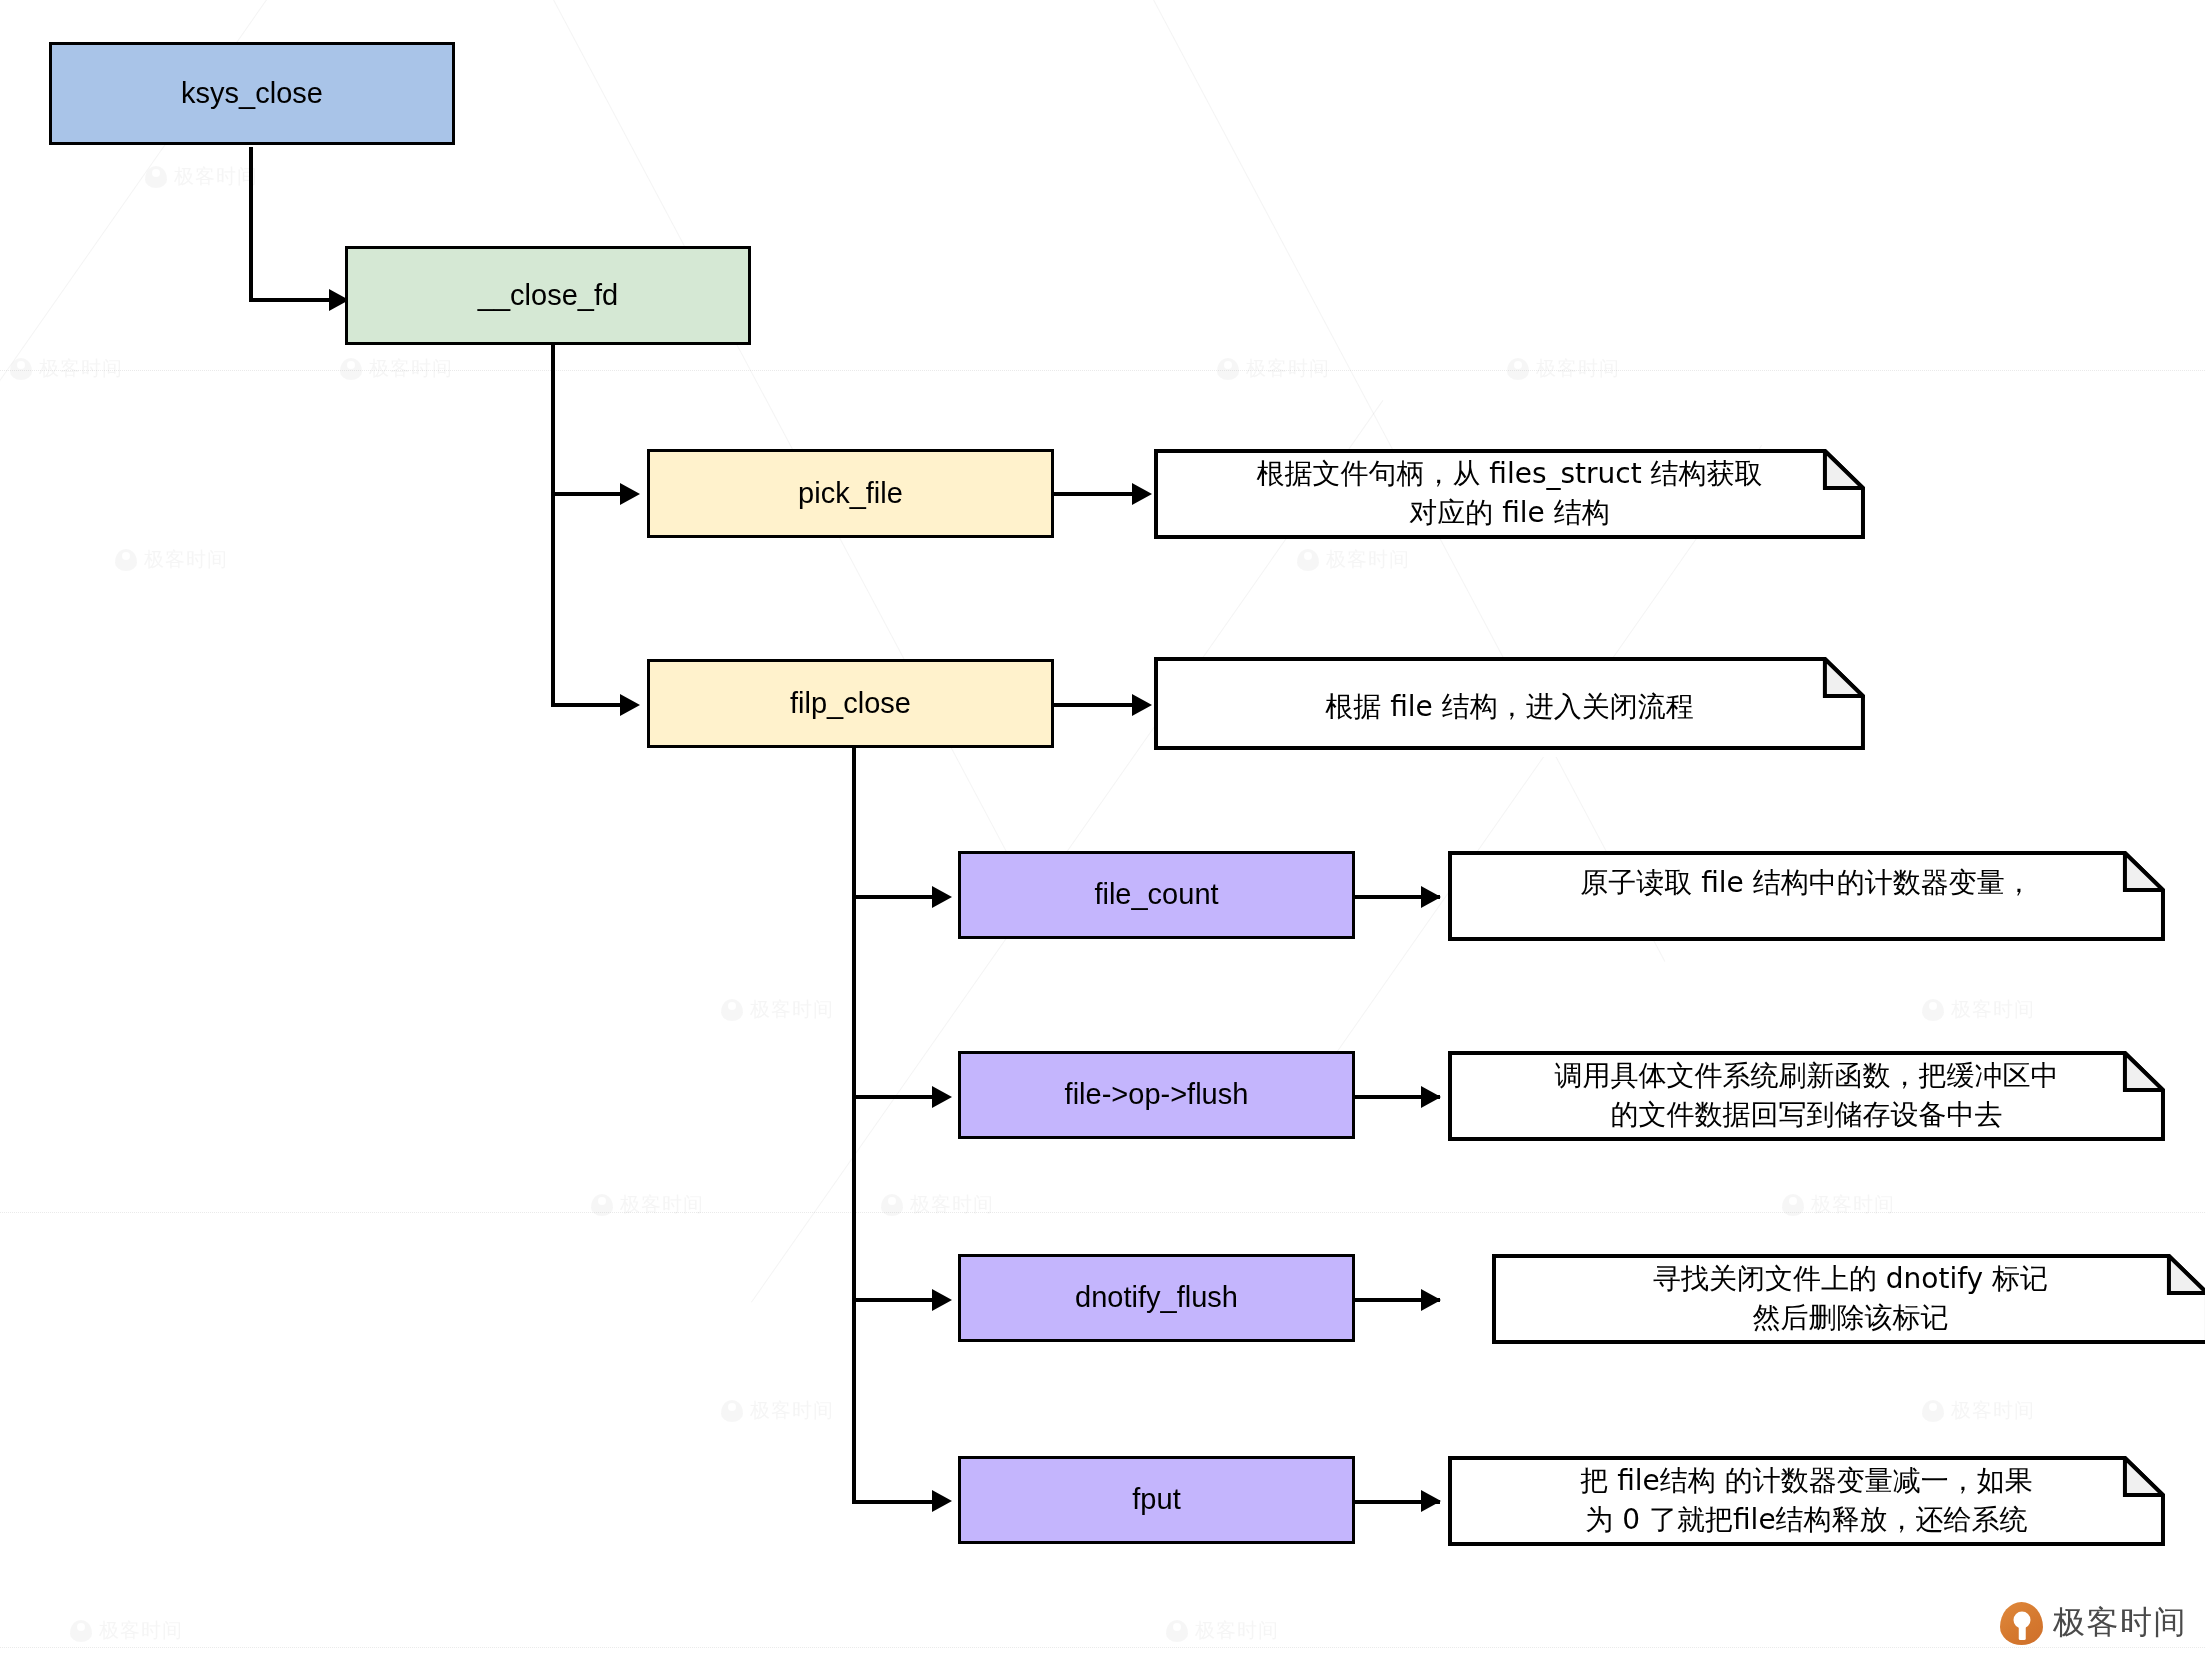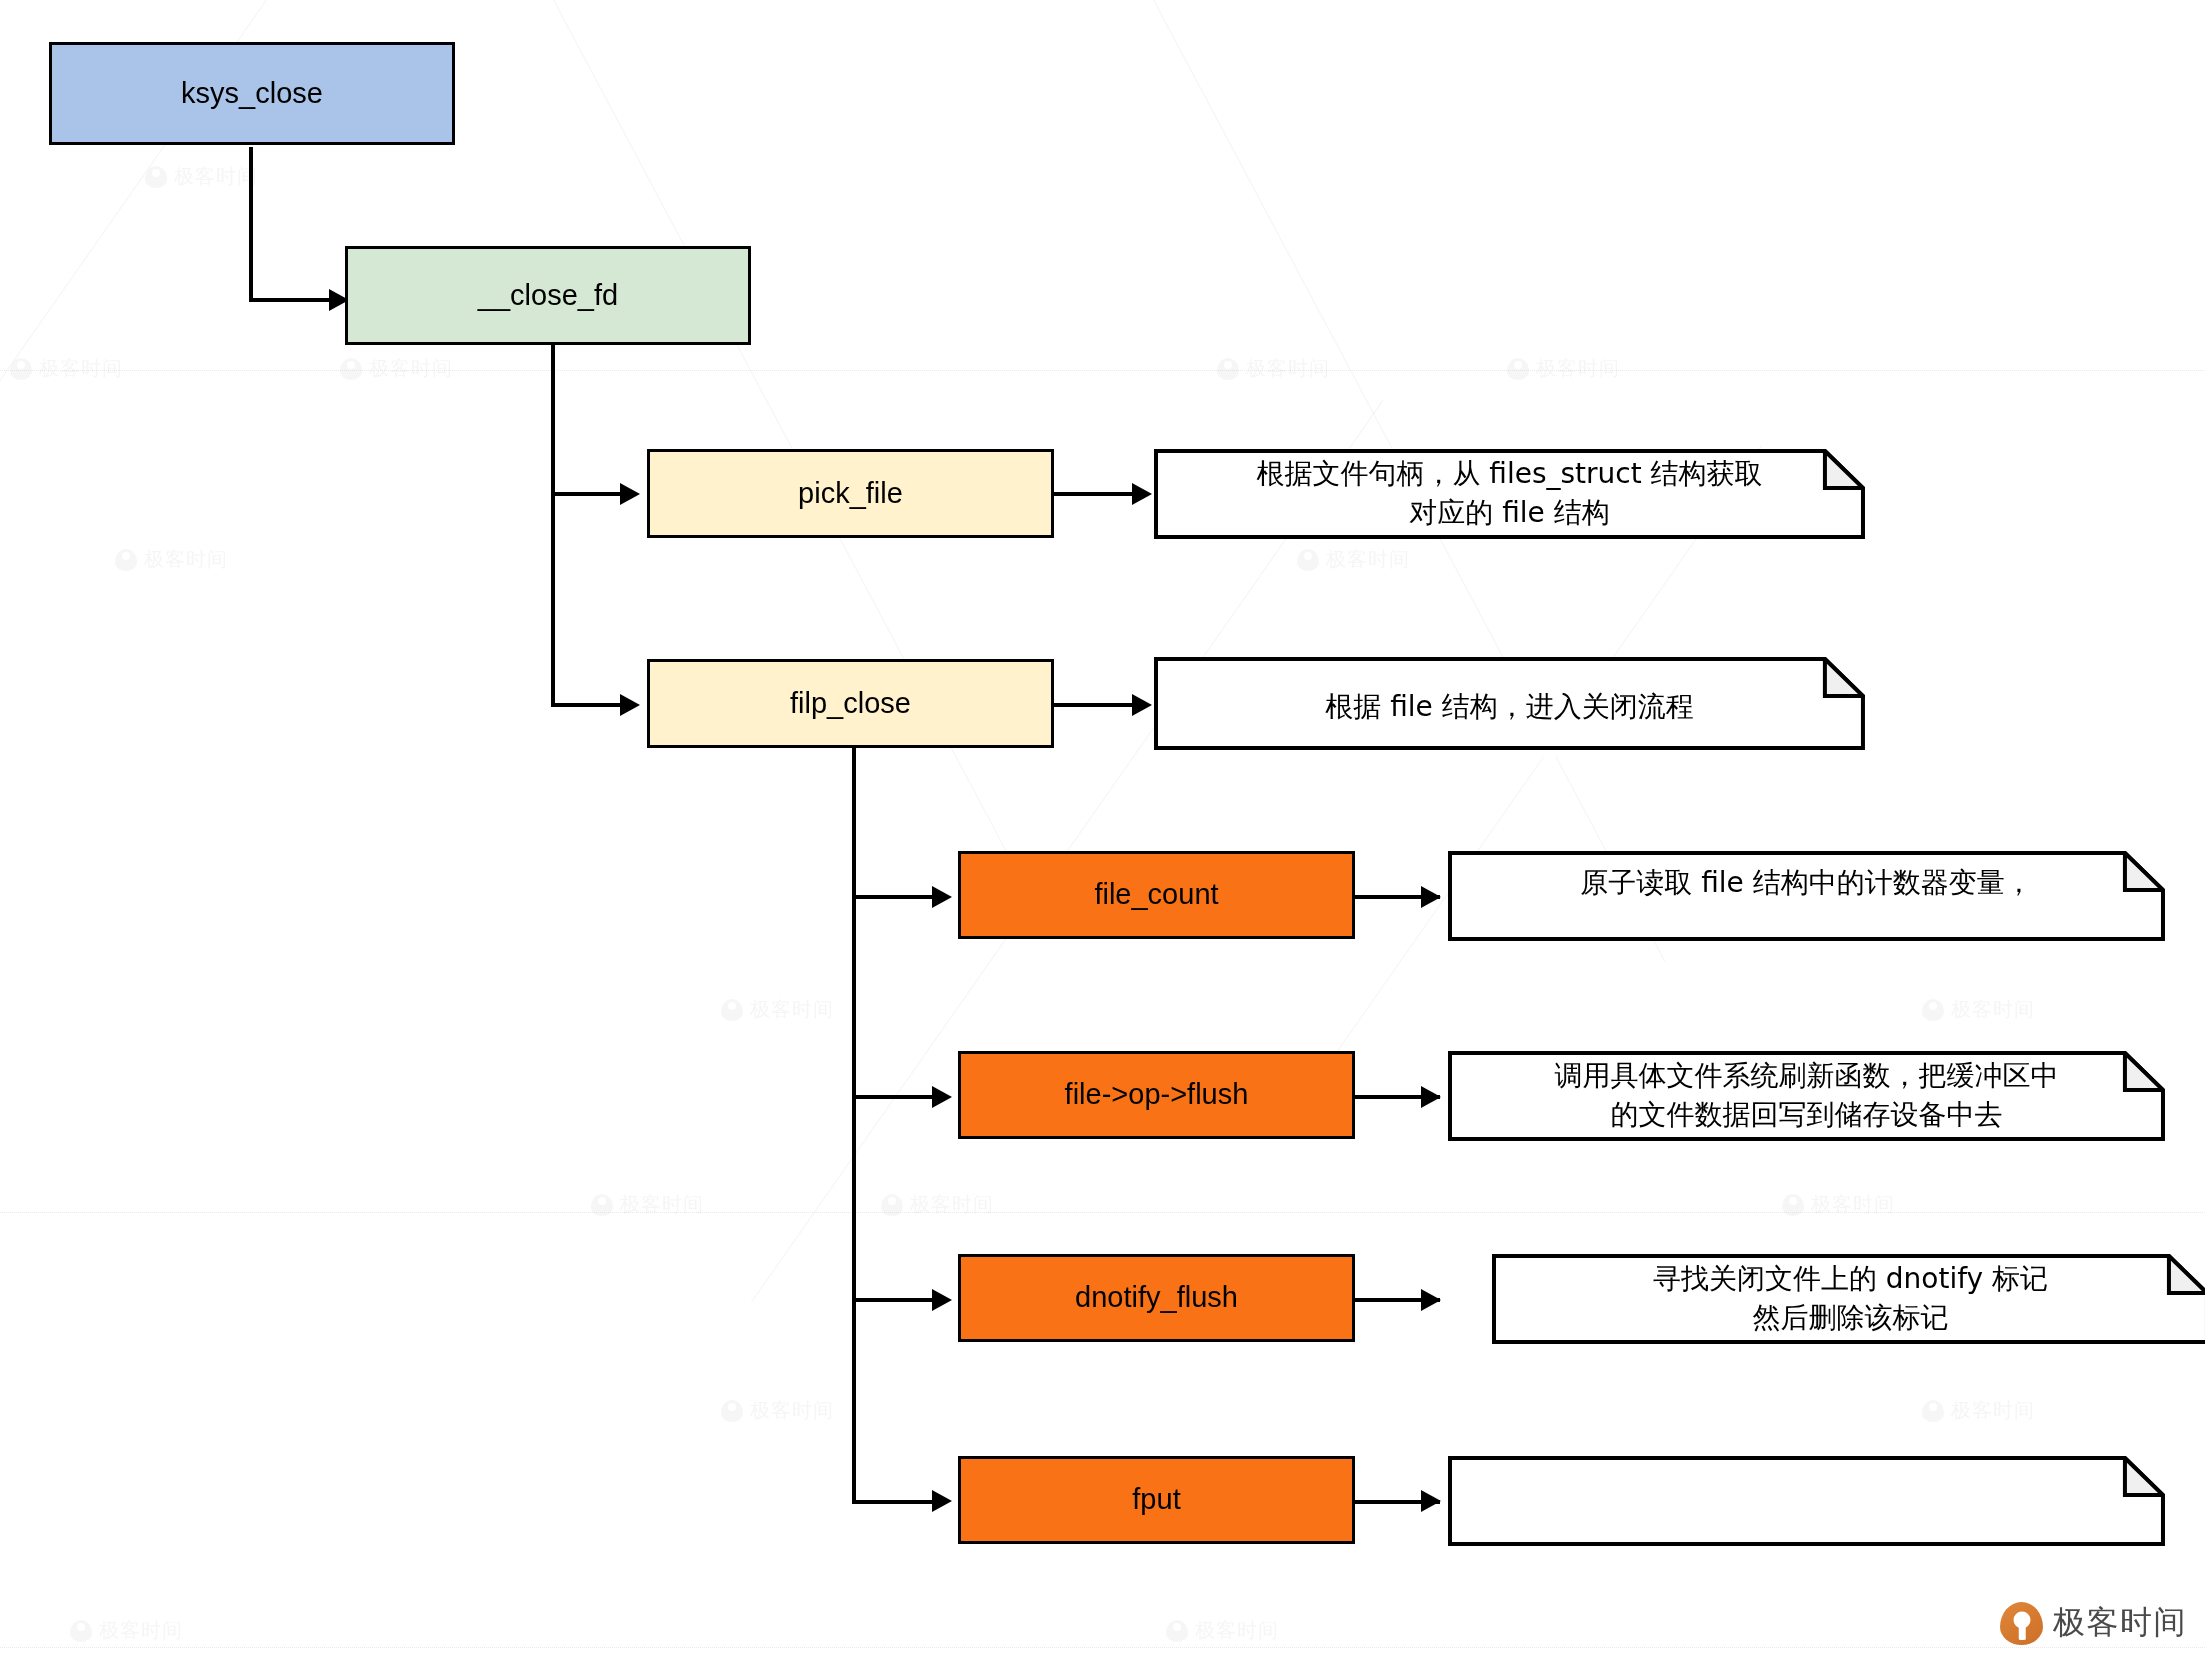--- a/index.html
+++ b/index.html
@@ -63,21 +63,21 @@
     justify-content:center;
     text-align:center;
     color:#000;
     line-height:1.28;
   }
   .node .label{display:block;}
   .node-fn{ font-size:29px; }
   .node-blue{ background:#a9c4e8;text-align:center; }
   .node-green{ background:#d5e8d4; }
   .node-yellow{ background:#fff2cc; }
-  .node-plain{ background:#f97316; }
+  .node-plain{ background:#c4b5fd; }
 
   
   .note{
     position:absolute;
     box-sizing:border-box;
     background:#ffffff;
     color:#000;
     display:flex;
     align-items:center;
     justify-content:center;
@@ -337,20 +337,22 @@
       </svg>
       <span class="note-text">寻找关闭文件上的 dnotify 标记
 然后删除该标记</span>
     </div>
 
     <div class="note" style="left:1448px;top:1456px;width:717px;height:90px;">
       <svg class="note-shape" viewBox="0 0 1432 180" preserveAspectRatio="none">
         <path d="M4,4 H1352 L1428,78 V176 H4 Z" fill="#ffffff" stroke="#000000" stroke-width="8"></path>
         <path d="M1352,4 L1428,78 H1352 Z" fill="#f0f0f0" stroke="#000000" stroke-width="8"></path>
       </svg>
+      <span class="note-text">把 file结构 的计数器变量减一，如果
+为 0 了就把file结构释放，还给系统</span>
     </div>
 
   </div>
 
   <div id="brand">
     <span class="pin"></span>
     <span class="brand-text">极客时间</span>
   </div>
 
 </div>

